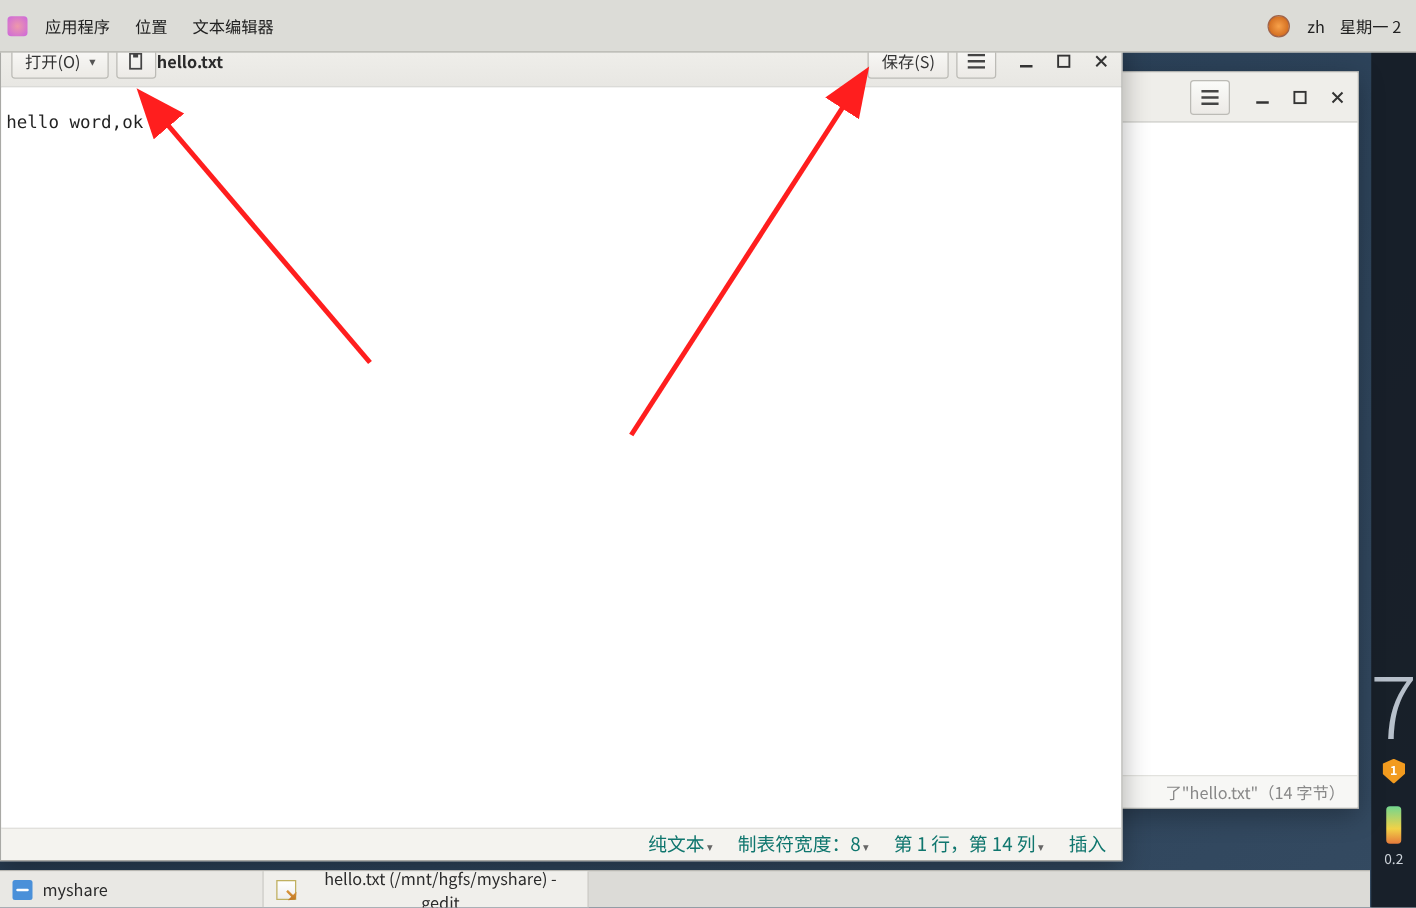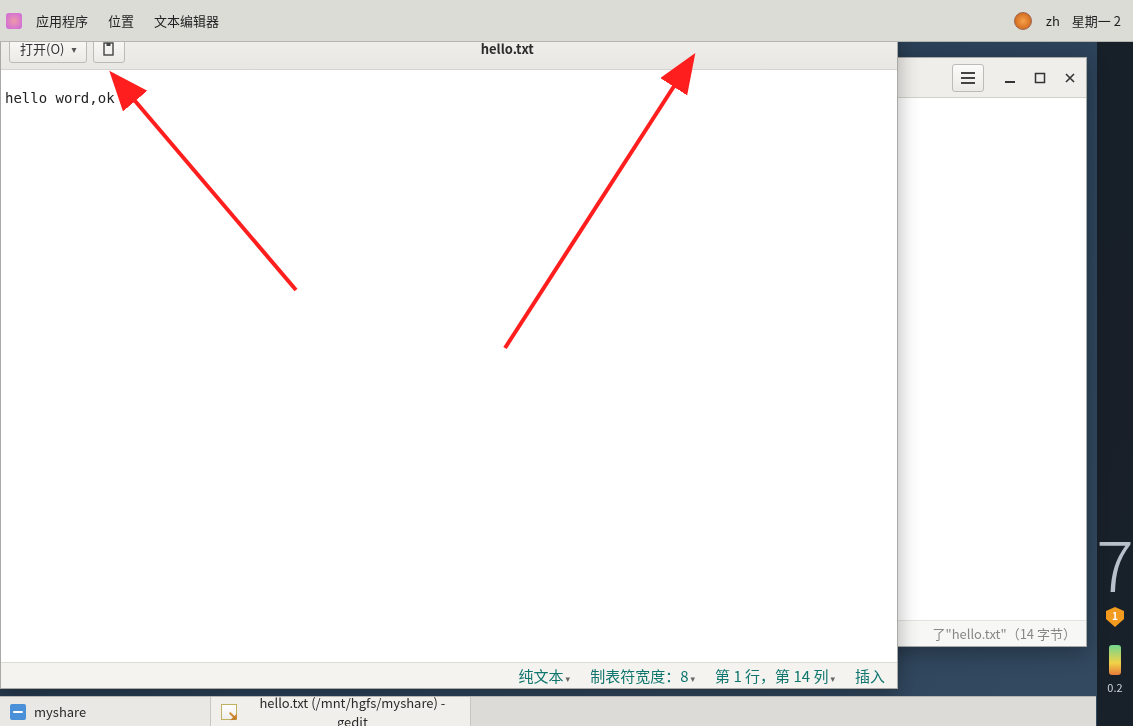--- a/index.html
+++ b/index.html
@@ -118,21 +118,21 @@
     .titlebar {
       height: 42px;
       background: linear-gradient(#f2f1ed, #e8e7e3);
       border-bottom: 1px solid #d4d3cf;
       display: flex; align-items: center; padding: 0 8px;
     }
     .titlebar .left-group, .titlebar .right-group {
       display: flex; align-items: center; gap: 6px;
     }
     .titlebar .center-title {
-      flex: 1; text-align: center;
+      flex: 1; text-align: left;
       display: flex; flex-direction: column;
       line-height: 1.2;
     }
     .titlebar .center-title .main {
       font-weight: bold; font-size: 13px; color: #2b2b2b;
     }
     .titlebar .center-title .sub {
       font-size: 11px; color: #7e7e79;
     }
     .btn {
@@ -295,20 +295,47 @@
       <span class="btn icon-only">
         <svg class="save-icon-svg" viewBox="0 0 14 14">
           <rect x="2" y="1" width="9" height="12" fill="none" stroke="#444" stroke-width="1.4"></rect>
           <rect x="4.5" y="1" width="4" height="3" fill="#444"></rect>
         </svg>
       </span>
     </div>
     <div class="center-title">
       <span class="main">hello.txt</span>
     </div>
+    <div class="right-group">
+      <span class="btn">
+        <span>保存(S)</span>
+      </span>
+      <span class="btn icon-only">
+        <svg class="hamburger-icon-svg" viewBox="0 0 14 12">
+            <path d="M0 1h14M0 6h14M0 11h14" stroke="#444" stroke-width="2"></path>
+          </svg>
+      </span>
+      <div class="win-ctrl-group">
+        <span class="win-ctrl">
+          <svg width="12" height="12" viewBox="0 0 12 12">
+              <path d="M1 10h10" stroke="#333" stroke-width="2"></path>
+            </svg>
+        </span>
+        <span class="win-ctrl">
+          <svg width="12" height="12" viewBox="0 0 12 12">
+              <rect x="1.5" y="1.5" width="9" height="9" fill="none" stroke="#333" stroke-width="1.5"></rect>
+            </svg>
+        </span>
+        <span class="win-ctrl">
+          <svg width="12" height="12" viewBox="0 0 12 12">
+              <path d="M2 2l8 8M10 2l-8 8" stroke="#333" stroke-width="1.6"></path>
+            </svg>
+        </span>
+      </div>
+    </div>
   </div>
   <div class="editor-area">hello word,ok</div>
   <div class="statusbar">
     <span class="status-item dd">纯文本</span>
     <span class="status-item dd">制表符宽度：8</span>
     <span class="status-item dd">第 1 行，第 14 列</span>
     <span class="status-item">插入</span>
   </div>
 </div>
 

